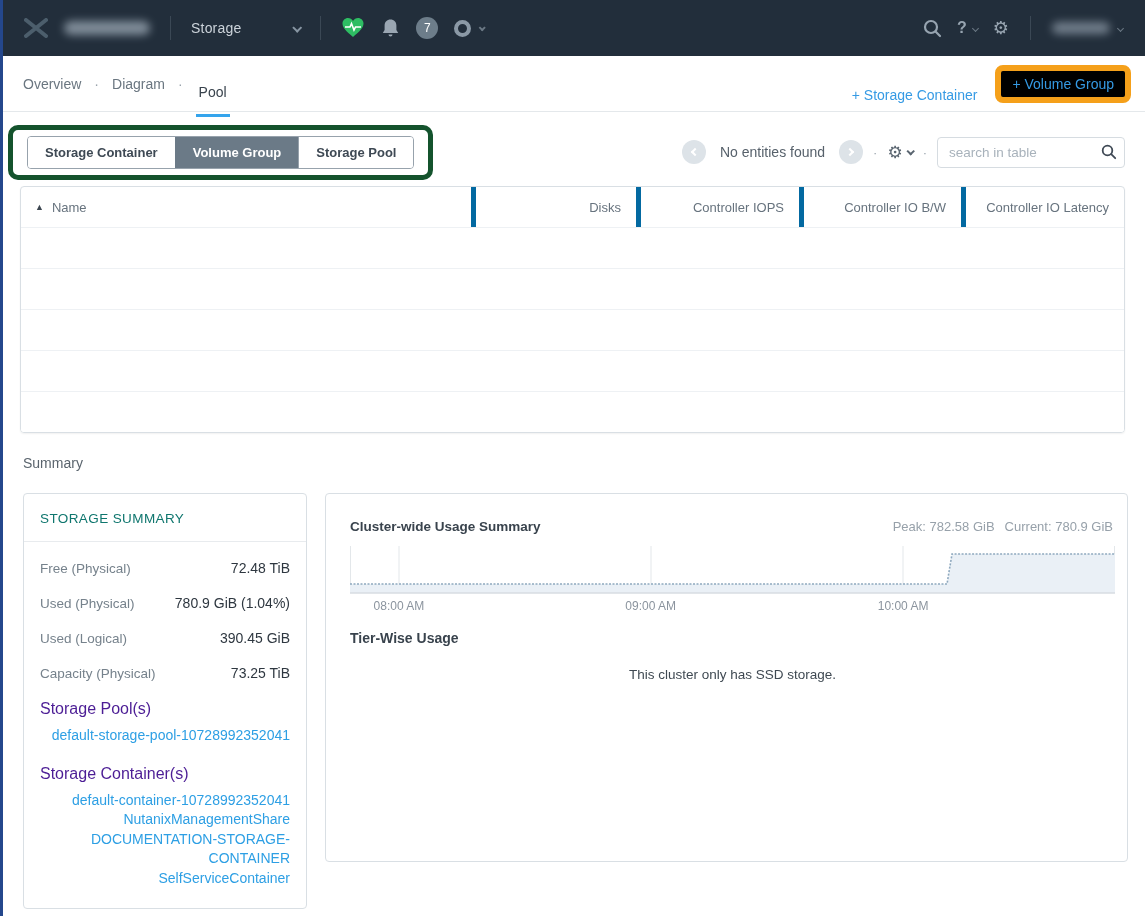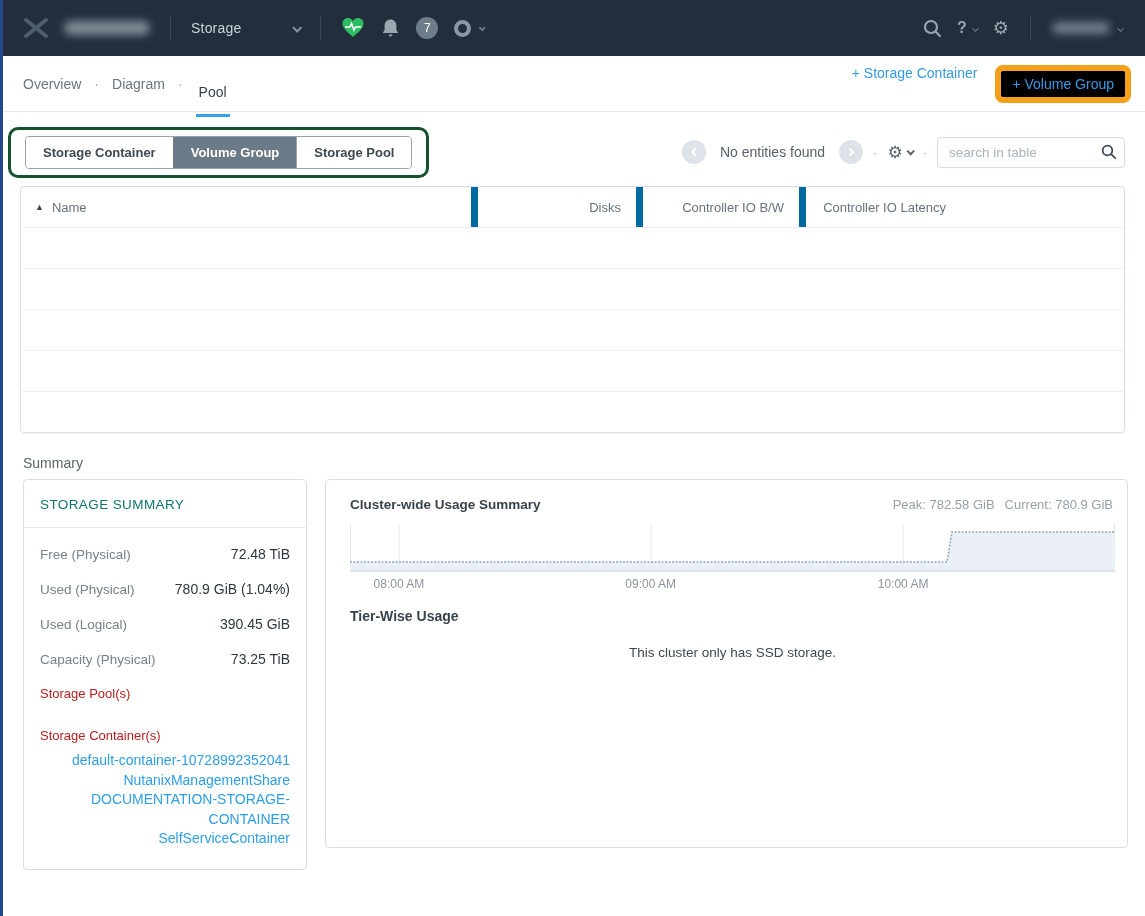--- a/index.html
+++ b/index.html
@@ -25,27 +25,27 @@
   .gear-glyph { color:#97a4b0; font-size:18px; font-weight:400; }
   .user-blur { width:58px; height:12px; background:#7f8c99; opacity:.85; }
   .chev-sm { width:5px; height:5px; border-right:1.5px solid #6b7884; border-bottom:1.5px solid #6b7884; transform:rotate(45deg); display:inline-block; }
 
   
   .subnav { height:56px; display:flex; align-items:center; justify-content:space-between; padding:0 14px 0 23px; border-bottom:1px solid #e4e8eb; background:#fff; }
   .views { display:flex; align-items:center; gap:13px; font-size:14px; }
   .view-link { color:#6a7680; cursor:pointer; }
   .view-link.active { color:#39434d; border-bottom:3px solid #35a4ec; padding:16px 3px 14px; margin-bottom:-17px; }
   .vdot { color:#9aa4ad; font-size:14px; }
-  .actions { display:flex; align-items:flex-start; gap:18px; }
+  .actions { display:flex; align-items:flex-end; gap:18px; }
   .action-link { color:#359ae4; font-size:14px; cursor:pointer; white-space:nowrap; }
   .hl-box-sm { border:6px solid #f5a01a; border-radius:8px; background:#000000; padding:4px 11px; }
 
   
   .toolbar { display:flex; align-items:center; padding:8px 20px 0 8px; height:72px; }
-  .hl-box-lg { border:3px solid #14532d; border-radius:10px; background:#fff; padding:6px 14px; display:inline-flex; }
+  .hl-box-lg { border:5px solid #14532d; border-radius:10px; background:#fff; padding:6px 14px; display:inline-flex; }
   .btn-group { display:inline-flex; border:1px solid #97a2ac; border-radius:4px; overflow:hidden; background:#fff; }
   .btn-seg { padding:8px 17px; font-size:13px; font-weight:700; color:#3e4954; background:#fff; border-left:1px solid #97a2ac; cursor:pointer; white-space:nowrap; }
   .btn-seg:first-child { border-left:none; }
   .btn-seg.active { background:#6b7a87; color:#fff; border-left-color:#6b7a87; }
   .tool-right { margin-left:auto; display:flex; align-items:center; gap:10px; }
   .pager-btn { width:24px; height:24px; border-radius:50%; background:#dde3e8; color:#fff; display:flex; align-items:center; justify-content:center; cursor:pointer; flex:none; }
   .pager-chev { width:6px; height:6px; border-right:2px solid #fff; border-bottom:2px solid #fff; display:inline-block; }
   .pager-chev.left { transform:rotate(135deg); margin-left:2px; }
   .pager-chev.right { transform:rotate(-45deg); margin-right:2px; }
   .pager-status { color:#57616b; font-size:14px; margin:0 4px; }
@@ -53,48 +53,48 @@
   .tool-gear { color:#5a6570; font-size:17px; cursor:pointer; display:flex; align-items:center; gap:4px; }
   .tool-gear .chev { border-color:#5a6570; width:6px; height:6px; }
   .search-box { position:relative; width:188px; height:31px; }
   .search-box input { width:100%; height:100%; border:1px solid #d6dce1; border-radius:4px; padding:0 30px 0 11px; font-size:13.5px; color:#39434d; font-family:"Liberation Sans",sans-serif; outline:none; }
   .search-box input::placeholder { color:#a8b2bb; }
   .search-mag { position:absolute; right:8px; top:7px; }
 
   
   .table-card { margin:2px 20px 0 20px; border:1px solid #d9dfe4; border-radius:4px; box-shadow:0 1px 2px rgba(0,0,0,.06); overflow:hidden; }
   .t-head { display:grid; grid-template-columns:450px 165px 163px 162px 1fr; height:40px; }
-  .t-hcell { display:flex; align-items:center; justify-content:flex-end; padding:0 15px; font-size:13px; color:#67737e; border-left:7px solid #0369a1; }
+  .t-hcell { display:flex; align-items:center; justify-content:flex-end; padding:0 15px; font-size:13px; color:#67737e; border-left:5px solid #0369a1; }
   .t-hcell.first { justify-content:flex-start; border-left:none; padding-left:14px; gap:8px; }
   .sort-arrow { color:#3c4650; font-size:9px; }
   .t-row { height:41px; border-top:1px solid #eef1f4; background:#fff; }
 
   
-  .summary-label { margin:22px 0 8px 23px; color:#5a646d; font-size:14px; }
+  .summary-label { margin:22px 0 22px 23px; color:#5a646d; font-size:14px; }
   .summary-row { display:flex; align-items:flex-start; gap:18px; padding:0 17px 0 23px; }
   .storage-card { width:284px; flex:none; border:1px solid #d9dfe4; border-radius:4px; padding:17px 16px 20px; background:#fff; }
   .sc-title { font-size:13.5px; color:#0f766e; letter-spacing:.4px; }
   .sc-div { border-bottom:1px solid #e8ebee; margin:15px -16px 18px; }
   .stat-row { display:flex; justify-content:space-between; align-items:baseline; margin-bottom:19px; }
   .stat-label { color:#76828c; font-size:13.5px; }
   .stat-value { color:#2e3740; font-size:14px; text-align:right; }
-  .sc-subhead { color:#b91c1c; font-size:13px; margin:6px 0 8px; }
+  .sc-subhead { color:#4c1d95; font-size:16px; margin:6px 0 8px; }
   .sc-links { text-align:right; }
   .sc-link { color:#2d9fe4; font-size:14px; line-height:19.5px; display:block; cursor:pointer; word-wrap:break-word; }
   .sc-gap { height:13px; }
 
   .detail-card { flex:1; border:1px solid #d9dfe4; border-radius:4px; background:#fff; height:369px; overflow:hidden; }
   .dtabs { display:grid; grid-template-columns:1fr 1fr 1fr 1fr; height:45px; border-bottom:1px solid #e3e8eb; }
   .dtab { display:flex; align-items:center; justify-content:center; font-size:13.5px; color:#7a8691; border-left:1px solid #e3e8eb; cursor:pointer; position:relative; }
   .dtab:first-child { border-left:none; }
   .dtab.active { color:#39434d; }
   .dtab.active::after { content:""; position:absolute; left:0; right:0; bottom:-1px; height:3px; background:#35a4ec; }
   .d-content { padding:17px 12px 0 24px; }
   .chart-head { display:flex; justify-content:space-between; align-items:baseline; margin-bottom:12px; padding-right:2px; }
-  .chart-title { font-size:13.5px; font-weight:700; color:#39434d; }
+  .chart-title { font-size:13.5px; font-weight:700; color:#39434d;margin-top:8px; }
   .chart-peak { font-size:13px; color:#97a1aa; display:flex; gap:10px; }
   .chart-wrap { position:relative; }
   .chart-svg { display:block; width:100%; height:48px; }
   .tick-row { position:relative; height:20px; margin-top:3px; }
   .tick { position:absolute; transform:translateX(-50%); font-size:12px; color:#8b949e; white-space:nowrap; top:2px; }
   .tier-title { font-size:14px; font-weight:700; color:#39434d; margin-top:13px; }
   .tier-msg { text-align:center; font-size:13.5px; color:#3f4952; margin-top:21px; }
 </style>
 </head>
 <body>
@@ -194,20 +194,21 @@
     </div>
   </div>
 
   <div class="table-card">
     <div class="t-head">
       <div class="t-hcell first">
         <span class="sort-arrow">▲</span>
         <span>Name</span>
       </div>
       <div class="t-hcell">Disks</div>
+      <div class="t-hcell">Controller IOPS</div>
       <div class="t-hcell">Controller IO B/W</div>
       <div class="t-hcell">Controller IO Latency</div>
     </div>
     <div class="t-row"></div>
     <div class="t-row"></div>
     <div class="t-row"></div>
     <div class="t-row"></div>
     <div class="t-row"></div>
   </div>
 
@@ -228,20 +229,23 @@
       </div>
       <div class="stat-row">
         <span class="stat-label">Used (Logical)</span>
         <span class="stat-value">390.45 GiB</span>
       </div>
       <div class="stat-row">
         <span class="stat-label">Capacity (Physical)</span>
         <span class="stat-value">73.25 TiB</span>
       </div>
       <div class="sc-subhead">Storage Pool(s)</div>
+      <div class="sc-links">
+        <span class="sc-link">default-storage-pool-10728992352041</span>
+      </div>
       <div class="sc-gap"></div>
       <div class="sc-subhead">Storage Container(s)</div>
       <div class="sc-links">
         <span class="sc-link">default-container-10728992352041</span>
         <span class="sc-link">NutanixManagementShare</span>
         <span class="sc-link">DOCUMENTATION-STORAGE-CONTAINER</span>
         <span class="sc-link">SelfServiceContainer</span>
       </div>
     </div>
 

